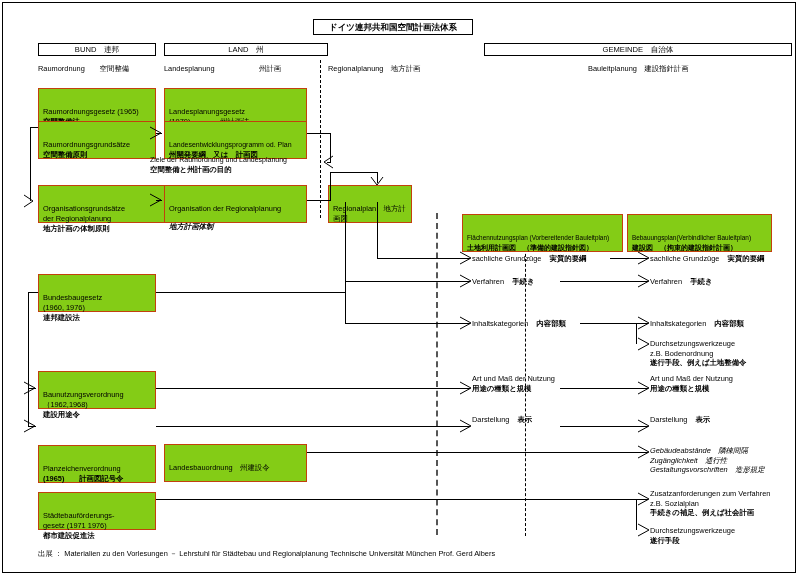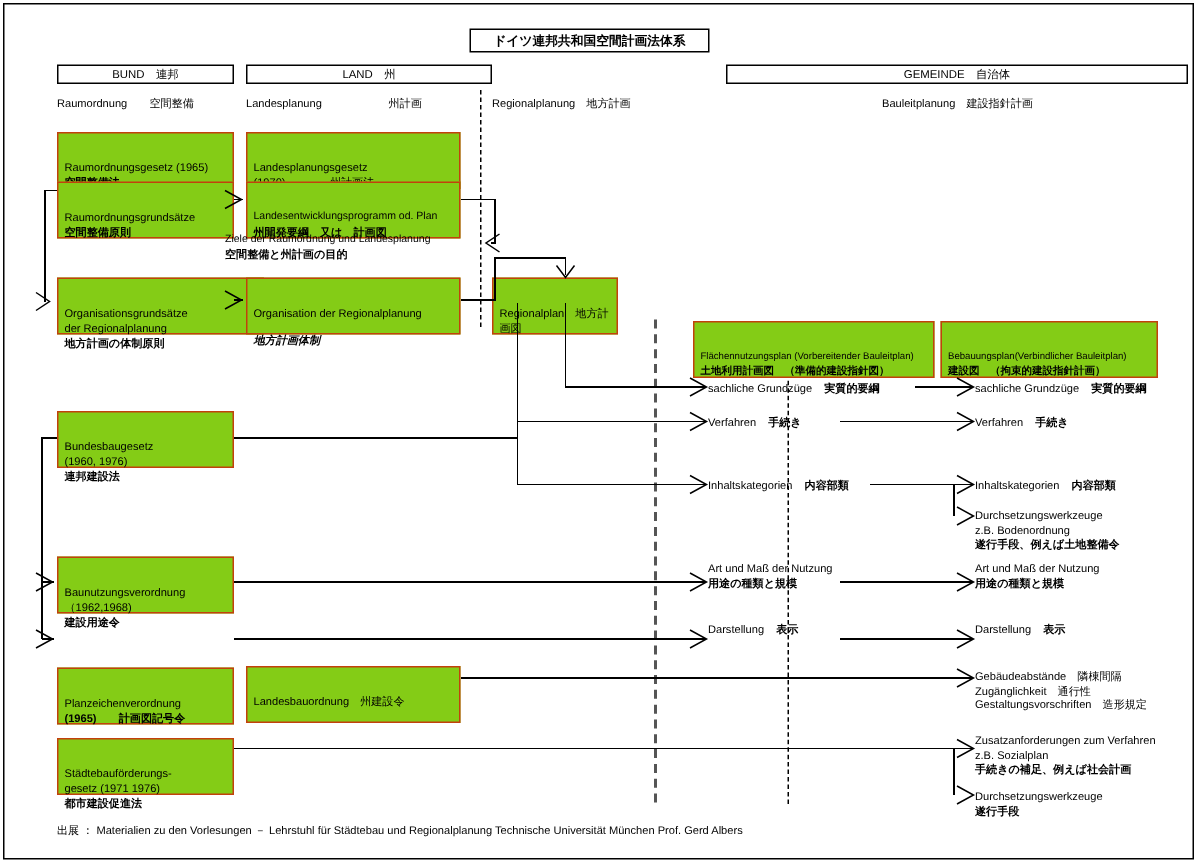--- a/index.html
+++ b/index.html
@@ -189,21 +189,21 @@
   <div class="jp">遂行手段、例えば土地整備令</div>
 </div>
 <div class="abs txt" style="left:650px;top:374px;">
   <span>Art und Maß der Nutzung</span>
   <div class="jp">用途の種類と規模</div>
 </div>
 <div class="abs txt" style="left:650px;top:415px;">
   <span>Darstellung</span>
   <span class="jp" style="margin-left:6px;">表示</span>
 </div>
-<div class="abs txt2" style="left:650px;top:446px;">
+<div class="abs txt2" style="left:650px;top:446px;font-style:italic;">
   <div>Gebäudeabstände　隣棟間隔</div>
   <div>Zugänglichkeit　通行性</div>
   <div>Gestaltungsvorschriften　造形規定</div>
 </div>
 <div class="abs txt2" style="left:650px;top:489px;">
   <div>Zusatzanforderungen zum Verfahren</div>
   <div>z.B. Sozialplan</div>
   <div class="jp">手続きの補足、例えば社会計画</div>
 </div>
 <div class="abs txt2" style="left:650px;top:526px;">

